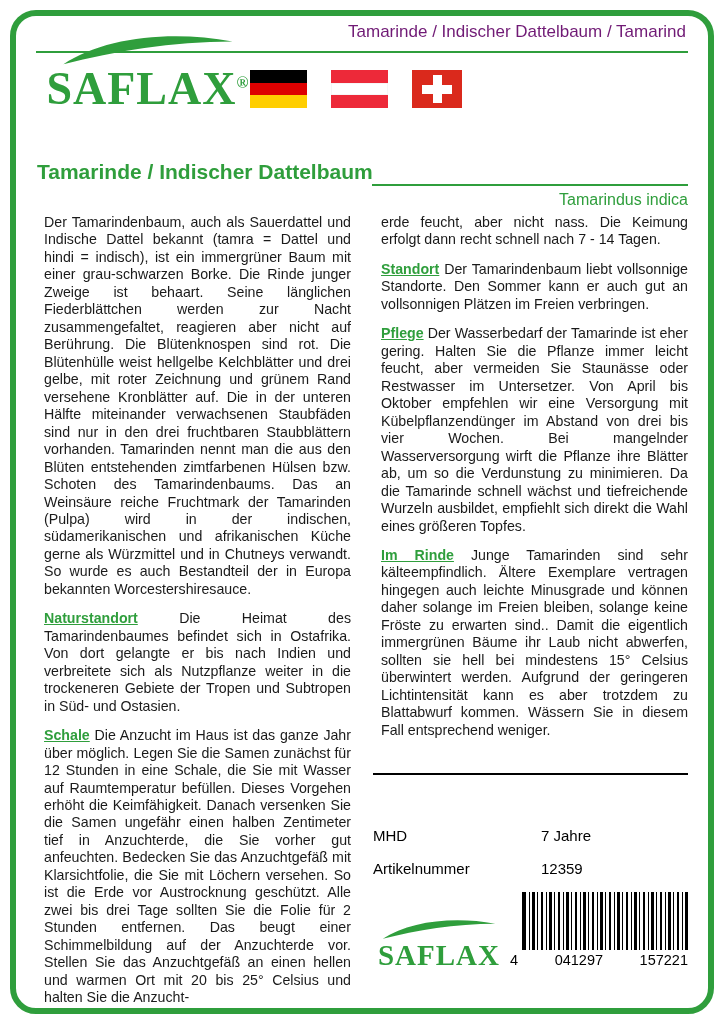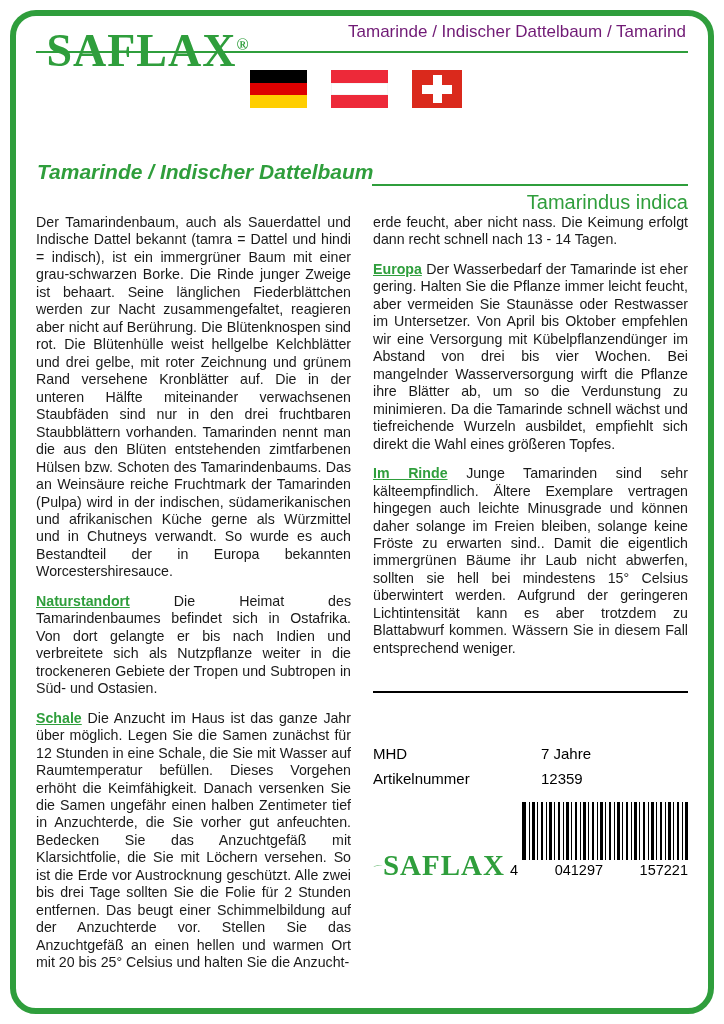--- a/index.html
+++ b/index.html
@@ -12,21 +12,21 @@
     position:absolute;inset:10px;border:6px solid #2f9e3c;border-radius:26px;
     pointer-events:none;
   }
   
   .top-header{
     position:absolute;top:22px;right:38px;color:#701a75;font-size:17px;
   }
   .top-rule{position:absolute;top:51px;left:36px;right:36px;height:2px;background:#2f9e3c;}
 
   
-  .logo{display:flex;flex-direction:row;align-items:center;justify-content:center;}
+  .logo{display:flex;flex-direction:column;align-items:center;}
   .logo-main{position:absolute;left:50px;top:32px;width:196px;}
   .logo svg{display:block;}
   .logo-text{
     font-family:"Liberation Serif", serif;font-weight:bold;color:#2f9e3c;
     line-height:1;letter-spacing:1px;white-space:nowrap;
   }
   .logo-main .logo-text{font-size:46px;margin-top:-4px;}
   .logo-small{width:132px;}
   .logo-small .logo-text{font-size:29px;margin-top:-2px;}
   .reg{font-size:0.35em;vertical-align:super;}
@@ -37,39 +37,39 @@
   .flag i{flex:1;display:block;}
   .flag-de i.s1{background:#000;} .flag-de i.s2{background:#dd0000;} .flag-de i.s3{background:#ffce00;}
   .flag-at i.s1{background:#ed2939;} .flag-at i.s2{background:#fff;box-shadow:inset 0 0 0 0.5px #eee;} .flag-at i.s3{background:#ed2939;}
   .flag-ch{width:50px;background:#da291c;}
   .flag-ch .cross-v{position:absolute;left:50%;top:5px;bottom:5px;width:9px;margin-left:-4.5px;background:#fff;}
   .flag-ch .cross-h{position:absolute;top:50%;left:10px;right:10px;height:9px;margin-top:-4.5px;background:#fff;}
 
   
   .title{
     position:absolute;left:37px;top:160px;margin:0;
-    font-size:21px;color:#2f9e3c;font-weight:bold;font-style:italic;
+    font-size:21px;color:#2f9e3c;font-weight:bold;
   }
   .latin-wrap{position:absolute;left:372px;right:36px;top:184px;}
   .latin-rule{height:2px;background:#2f9e3c;}
-  .latin{text-align:right;color:#2f9e3c;font-size:20px;margin-top:5px;}
+  .latin{text-align:right;color:#2f9e3c;font-size:16px;margin-top:5px;}
 
   
   .columns{
     position:absolute;left:36px;right:36px;top:214px;bottom:14px;
     display:flex;gap:22px;
   }
   .col{flex:1;font-size:14.2px;line-height:1.23;text-align:justify;}
-  .para{margin:0 0 12px 0;}
+  .para{margin:0 0 12px 8px;}
   .kw{color:#2f9e3c;font-weight:bold;text-decoration:underline;}
 
   .divider{height:2px;background:#000;margin-top:34px;}
 
   .meta-grid{
-    display:grid;grid-template-columns:168px 1fr;row-gap:6px;
+    display:grid;grid-template-columns:168px 1fr;row-gap:14px;
     font-size:15px;color:#000;margin-top:52px;text-align:left;
   }
 
   .footer-row{display:flex;align-items:flex-end;justify-content:space-between;margin-top:14px;}
 
   
   .barcode{width:178px;}
   .bars{
     height:58px;margin-left:12px;
     background:repeating-linear-gradient(90deg,
@@ -127,23 +127,27 @@
         <span class="kw">Naturstandort</span>
         <span>Die Heimat des Tamarindenbaumes befindet sich in Ostafrika. Von dort gelangte er bis nach Indien und verbreitete sich als Nutzpflanze weiter in die trockeneren Gebiete der Tropen und Subtropen in Süd- und Ostasien.</span>
       </p>
       <p class="para">
         <span class="kw">Schale</span>
         <span>Die Anzucht im Haus ist das ganze Jahr über möglich. Legen Sie die Samen zunächst für 12 Stunden in eine Schale, die Sie mit Wasser auf Raumtemperatur befüllen. Dieses Vorgehen erhöht die Keimfähigkeit. Danach versenken Sie die Samen ungefähr einen halben Zentimeter tief in Anzuchterde, die Sie vorher gut anfeuchten. Bedecken Sie das Anzuchtgefäß mit Klarsichtfolie, die Sie mit Löchern versehen. So ist die Erde vor Austrocknung geschützt. Alle zwei bis drei Tage sollten Sie die Folie für 2 Stunden entfernen. Das beugt einer Schimmelbildung auf der Anzuchterde vor. Stellen Sie das Anzuchtgefäß an einen hellen und warmen Ort mit 20 bis 25° Celsius und halten Sie die Anzucht-</span>
       </p>
     </div>
 
     <div class="col col-right">
-      <p class="para">erde feucht, aber nicht nass. Die Keimung erfolgt dann recht schnell nach 13 - 14 Tagen.</p>
+      <p class="para">erde feucht, aber nicht nass. Die Keimung erfolgt dann recht schnell nach 7 - 14 Tagen.</p>
       <p class="para">
-        <span class="kw">Europa</span>
+        <span class="kw">Standort</span>
+        <span>Der Tamarindenbaum liebt vollsonnige Standorte. Den Sommer kann er auch gut an vollsonnigen Plätzen im Freien verbringen.</span>
+      </p>
+      <p class="para">
+        <span class="kw">Pflege</span>
         <span>Der Wasserbedarf der Tamarinde ist eher gering. Halten Sie die Pflanze immer leicht feucht, aber vermeiden Sie Staunässe oder Restwasser im Untersetzer. Von April bis Oktober empfehlen wir eine Versorgung mit Kübelpflanzendünger im Abstand von drei bis vier Wochen. Bei mangelnder Wasserversorgung wirft die Pflanze ihre Blätter ab, um so die Verdunstung zu minimieren. Da die Tamarinde schnell wächst und tiefreichende Wurzeln ausbildet, empfiehlt sich direkt die Wahl eines größeren Topfes.</span>
       </p>
       <p class="para">
         <span class="kw">Im Rinde</span>
         <span>Junge Tamarinden sind sehr kälteempfindlich. Ältere Exemplare vertragen hingegen auch leichte Minusgrade und können daher solange im Freien bleiben, solange keine Fröste zu erwarten sind.. Damit die eigentlich immergrünen Bäume ihr Laub nicht abwerfen, sollten sie hell bei mindestens 15° Celsius überwintert werden. Aufgrund der geringeren Lichtintensität kann es aber trotzdem zu Blattabwurf kommen. Wässern Sie in diesem Fall entsprechend weniger.</span>
       </p>
 
       <div class="divider"></div>
 
       <div class="meta-grid">

